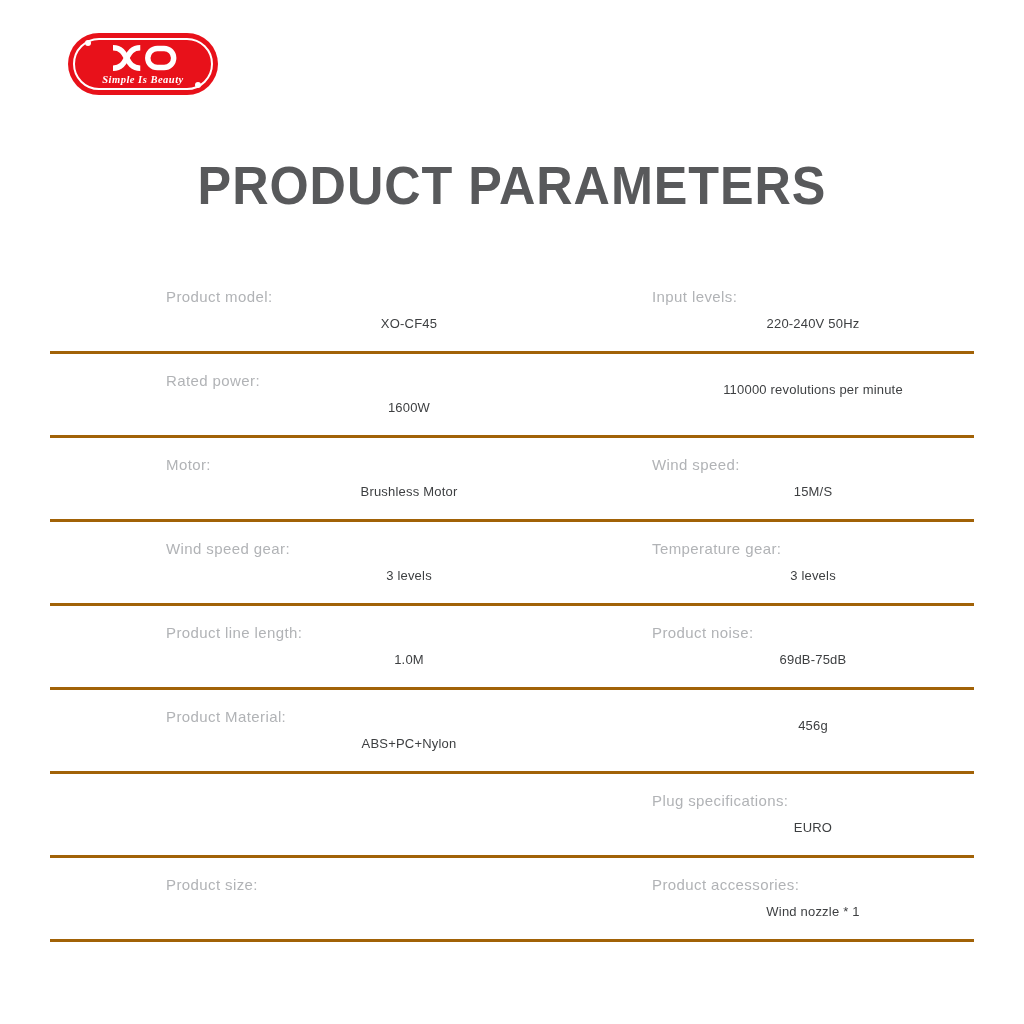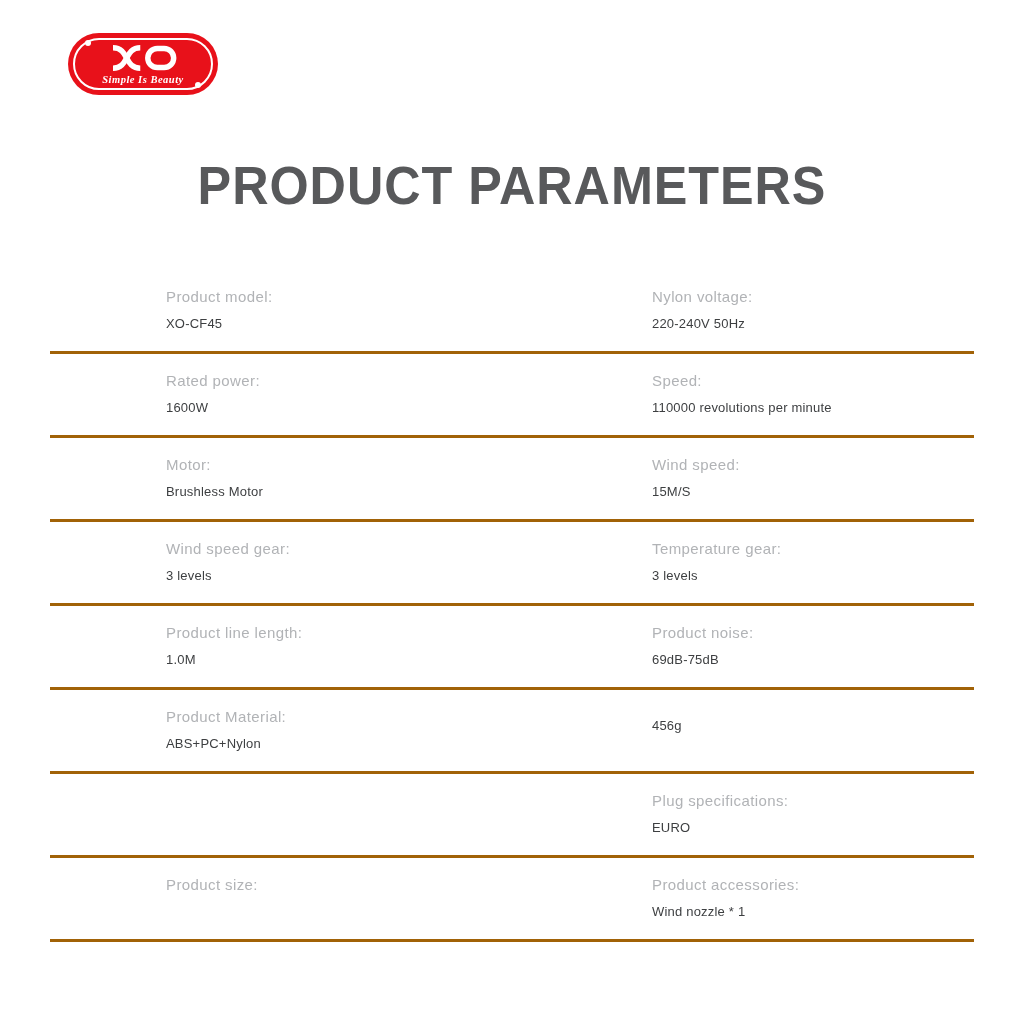--- a/index.html
+++ b/index.html
@@ -102,20 +102,21 @@
     letter-spacing: 0.4px;
     color: #b1b3b6;
     line-height: 18px;
   }
   .spec-value {
     margin-top: 10px;
     font-size: 13px;
     letter-spacing: 0.2px;
     color: #3d3f41;
     line-height: 16px;
+    text-align: center;
   }
 </style>
 </head>
 <body>
 
 <div class="page">
 
   <div class="logo">
     <div class="logo-outline"></div>
     <div class="logo-dot tl"></div>
@@ -130,32 +131,31 @@
 
   <div class="title">PRODUCT PARAMETERS</div>
 
   <div class="spec-table" id="spec-table">
     <div class="spec-row">
       <div class="spec-cell left">
         <div class="spec-label">Product model:</div>
         <div class="spec-value">XO-CF45</div>
       </div>
       <div class="spec-cell right">
-        <div class="spec-label">Nylon voltage:</div>
+        <div class="spec-label">Input levels:</div>
         <div class="spec-value">220-240V 50Hz</div>
       </div>
     </div>
 
     <div class="spec-row">
       <div class="spec-cell left">
         <div class="spec-label">Rated power:</div>
         <div class="spec-value">1600W</div>
       </div>
       <div class="spec-cell right">
-        <div class="spec-label">Speed:</div>
         <div class="spec-value">110000 revolutions per minute</div>
       </div>
     </div>
 
     <div class="spec-row">
       <div class="spec-cell left">
         <div class="spec-label">Motor:</div>
         <div class="spec-value">Brushless Motor</div>
       </div>
       <div class="spec-cell right">

